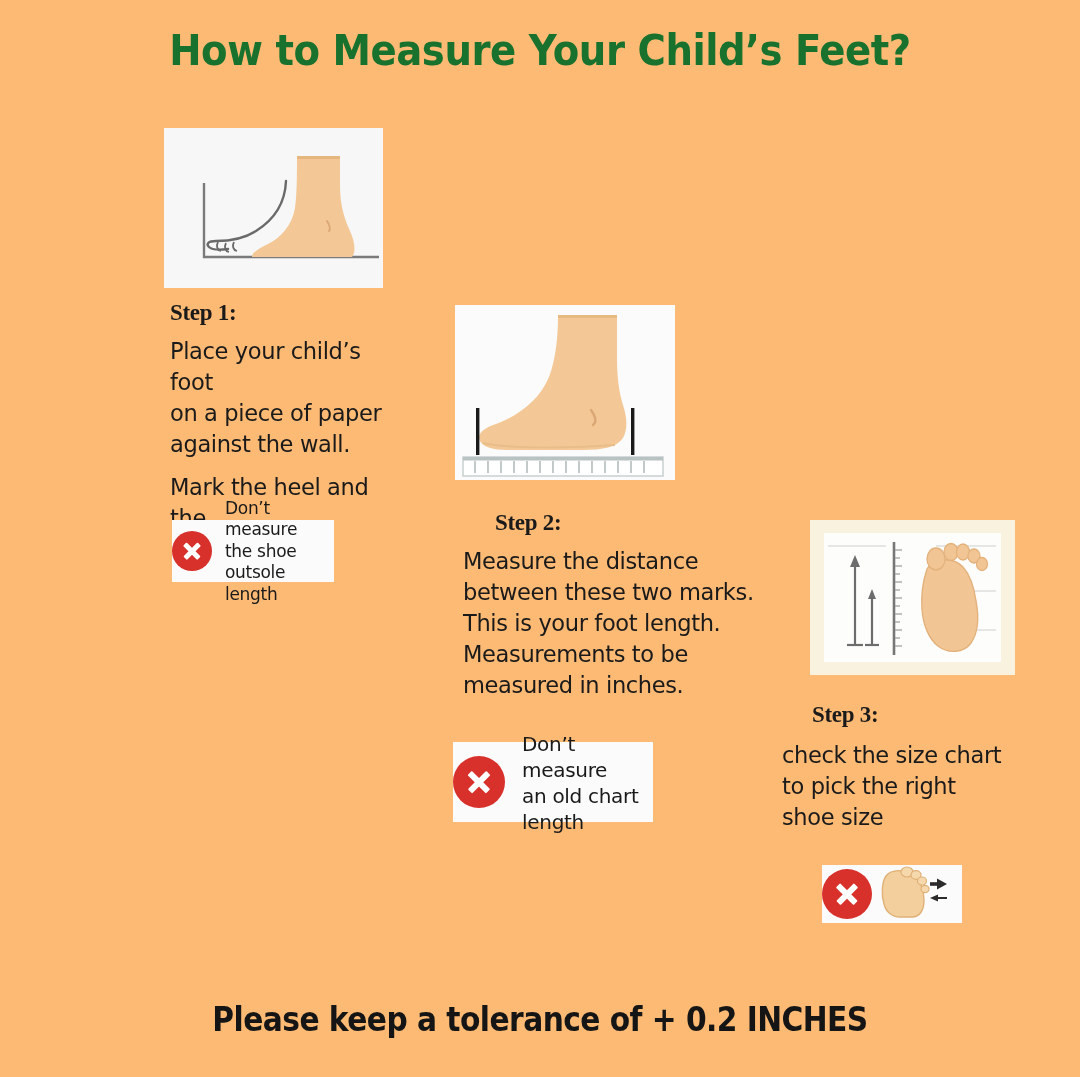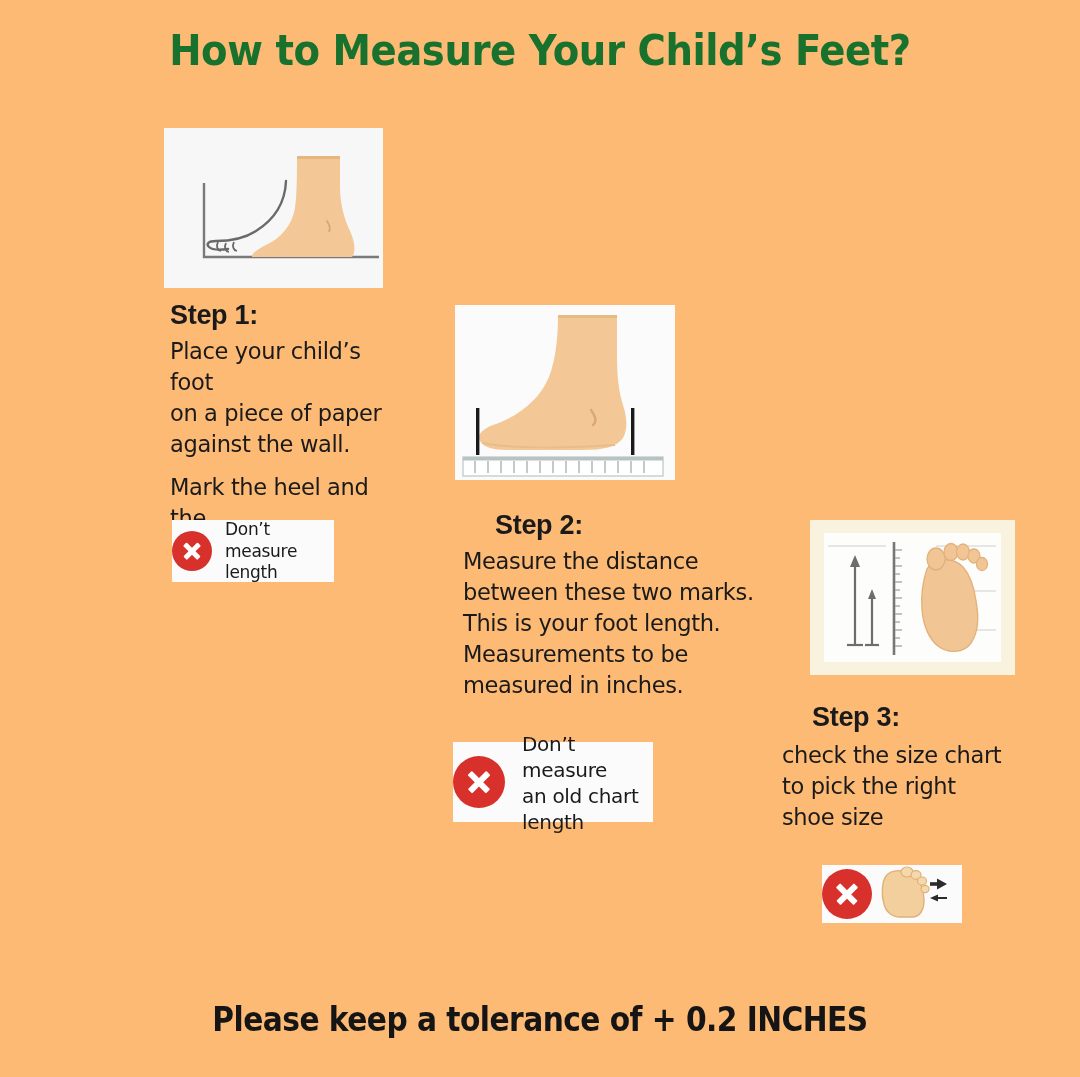--- a/index.html
+++ b/index.html
@@ -29,24 +29,24 @@
     font-weight: bold;
     letter-spacing: -0.5px;
     color: #18722e;
     font-family: "DejaVu Sans", sans-serif;
     transform: scaleX(0.92);
   }
 
   
   .step-head {
     position: absolute;
-    font-size: 27px;
+    font-size: 23px;
     font-weight: bold;
     color: #1a1a1a;
-    font-family: Liberation Sans, sans-serif;
+    font-family: Liberation Serif, serif;
     letter-spacing: -0.3px;
   }
   .step-body {
     position: absolute;
     font-size: 23.5px;
     line-height: 31px;
     color: #1a1a1a;
     font-family: "DejaVu Sans", sans-serif;
     letter-spacing: -0.4px;
     transform: scaleX(0.96);
@@ -180,20 +180,21 @@
     <p>on a piece of paper</p>
     <p>against the wall.</p>
     <p class="gap">Mark the heel and the</p>
     <p>longest toe.</p>
   </div>
 
   <div class="warn" id="warn-1" style="left:172px; top:520px; width:162px; height:62px;">
     <div class="circle"></div>
     <div class="wtext">
       <p>Don’t measure</p>
+      <p>the shoe outsole</p>
       <p>length</p>
     </div>
   </div>
 
   <div id="panel-2">
     <svg width="220" height="175" viewBox="0 0 220 175" aria-hidden="true">
 
       <path d="M103 12 L162 12 L162 52 C162 72 164 88 168 100 C172 112 173 124 168 133
                C162 142 148 145 128 145 L52 145 C38 145 28 142 25 136
                C22 130 27 124 38 120 C62 112 84 96 94 72 C101 54 103 30 103 12 Z" fill="#f3c896"></path>

